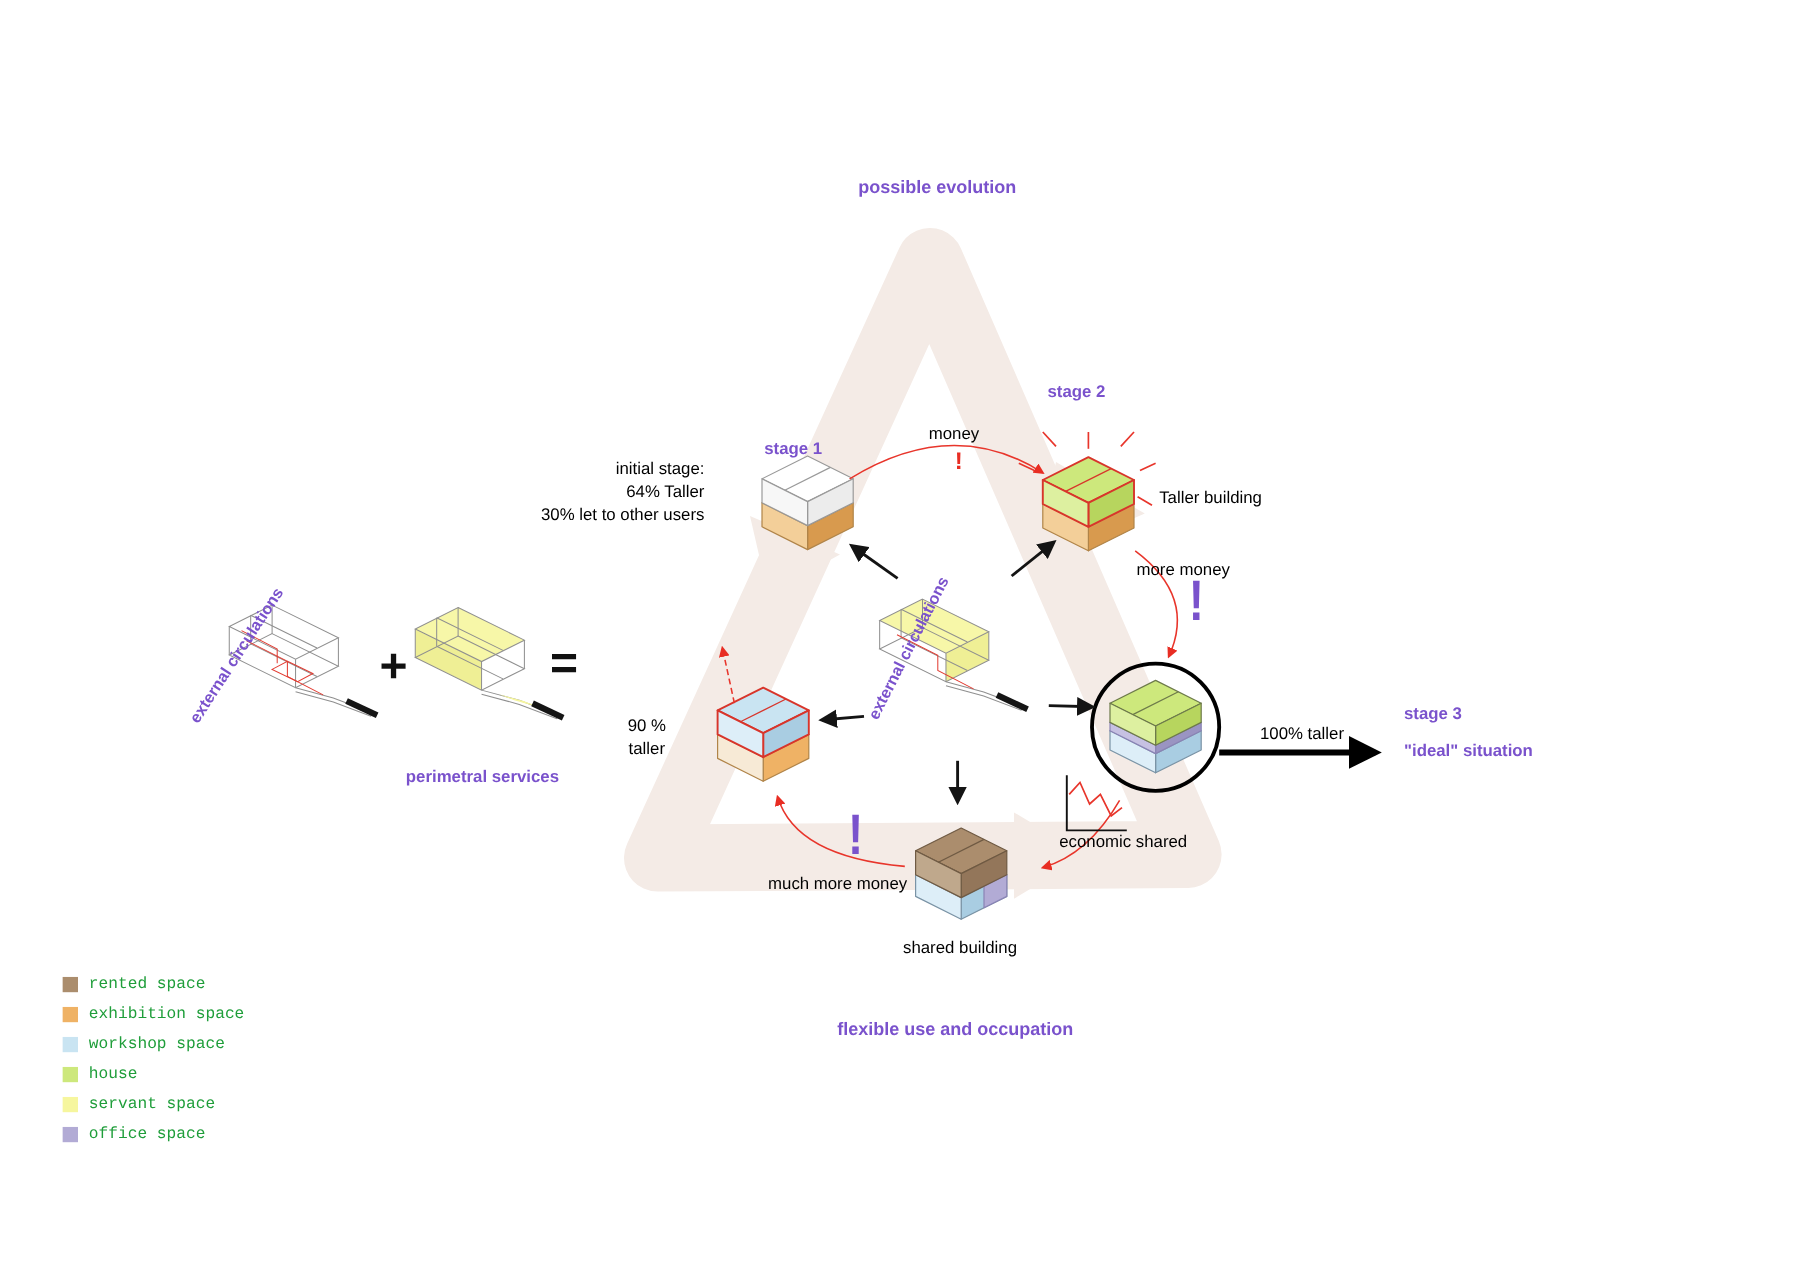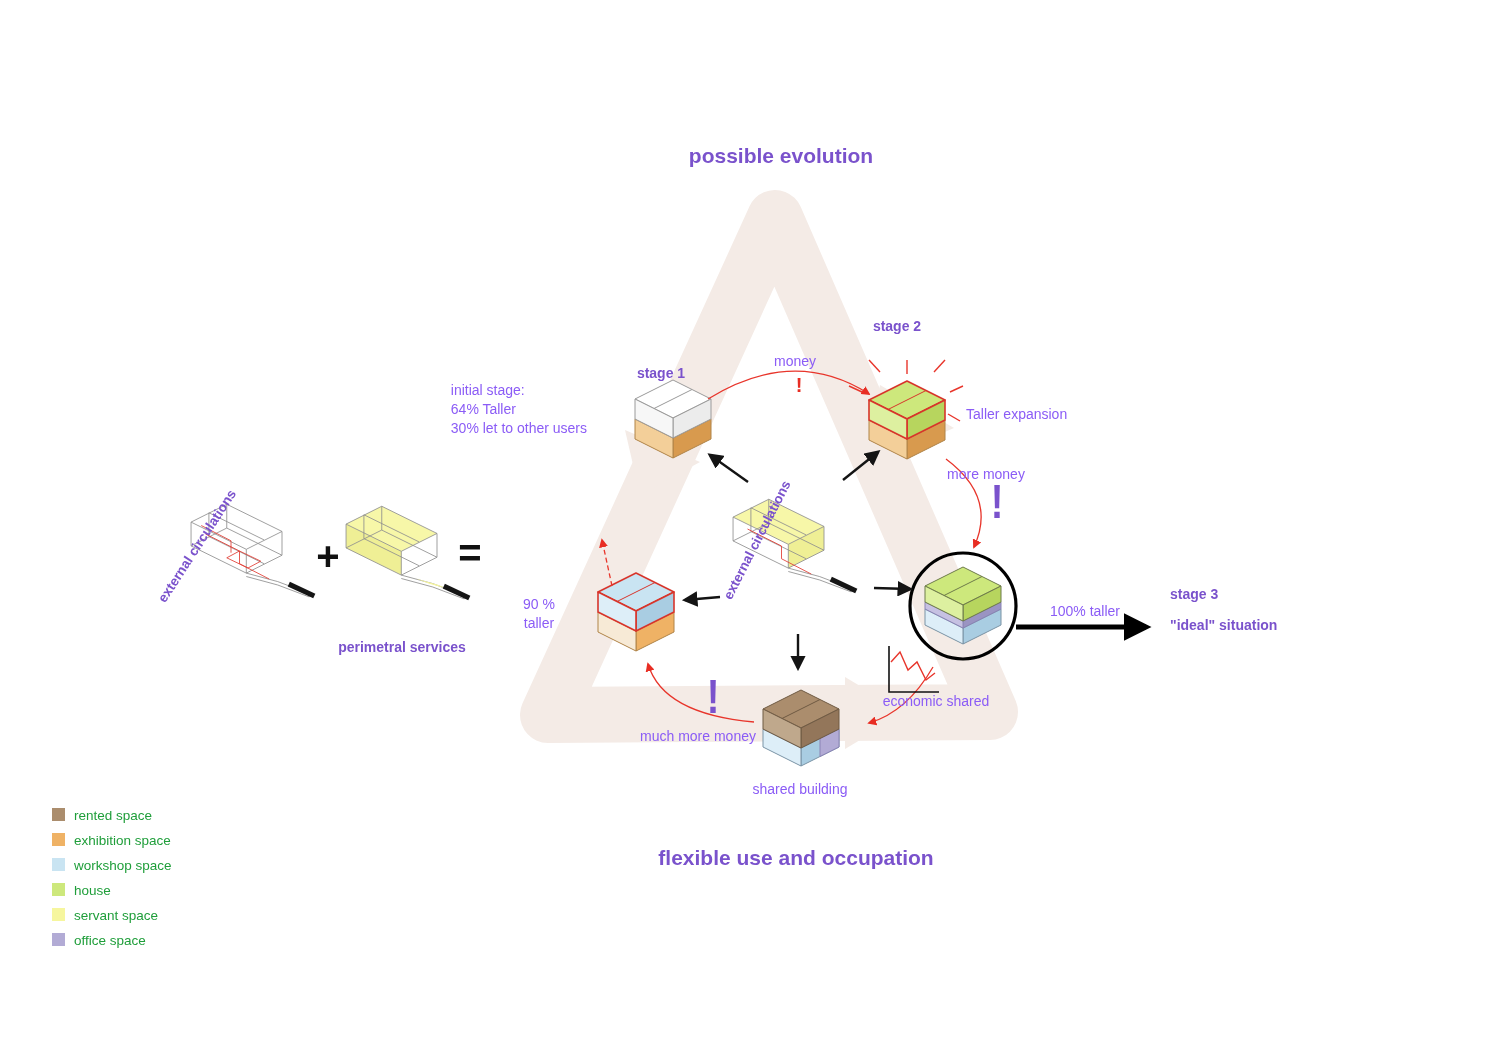--- a/index.html
+++ b/index.html
@@ -3,33 +3,33 @@
 <meta charset="utf-8">
 <style>
   html,body{margin:0;padding:0;background:#fff;}
   .canvas{position:relative;width:1500px;height:1061px;background:#ffffff;overflow:hidden;
           font-family:"Liberation Sans",sans-serif;}
   .scene{position:absolute;left:0;top:0;}
   .txt{position:absolute;white-space:nowrap;font-size:14px;}
   .c{transform:translate(-50%,-50%);}
   .l{transform:translate(0,-50%);}
   .purple{color:#7a52cc;font-weight:bold;}
-  .green{color:#8b5cf6;}
+  .green{color:#000000;}
   .red{color:#e82d23;font-weight:bold;}
-  .big{font-size:21px;}
+  .big{font-size:15px;}
   .op{font-size:40px;font-weight:600;color:#111;}
   .mark{font-size:38px;font-weight:bold;color:#7a52cc;transform:translate(-50%,-50%) scaleY(1.25);}
   .redmark{font-size:20px;}
   .rot{font-size:13.5px;}
   .rot-left{transform:translate(-50%,-50%) rotate(-57deg);}
   .rot-center{transform:translate(-50%,-50%) rotate(-63deg);}
-  .rblock{position:absolute;right:913px;top:381px;line-height:19px;font-size:14px;}
+  .rblock{position:absolute;right:913px;top:381px;text-align:right;line-height:19px;font-size:14px;}
   .cblock{text-align:center;line-height:19px;}
   .legend{position:absolute;left:52px;top:808px;}
-  .legend-row{display:flex;height:25px;}
+  .legend-row{display:flex;align-items:center;height:25px;font-family:Liberation Mono, monospace;}
   .legend-row svg{margin-right:9px;flex:0 0 auto;}
   .legend-row span{font-size:13.5px;color:#1f9e3a;}
 </style>
 </head>
 <body>
 
 <div class="canvas">
 
   <svg class="scene" width="1500" height="1061" viewBox="0 0 1500 1061">
     <defs>
@@ -212,21 +212,21 @@
 
   <div class="txt c green" style="left:795px;top:361px;">money</div>
   <div class="txt c red redmark" style="left:799px;top:385px;">!</div>
 
   <div class="rblock green">
     <div>initial stage:</div>
     <div>64% Taller</div>
     <div>30% let to other users</div>
   </div>
 
-  <div class="txt l green" style="left:966px;top:414px;">Taller expansion</div>
+  <div class="txt l green" style="left:966px;top:414px;">Taller building</div>
   <div class="txt c green" style="left:986px;top:474px;">more money</div>
   <div class="txt mark" style="left:997px;top:502px;">!</div>
 
   <div class="txt c green" style="left:1085px;top:611px;">100% taller</div>
   <div class="txt l purple" style="left:1170px;top:594px;">stage 3</div>
   <div class="txt l purple" style="left:1170px;top:625px;">"ideal" situation</div>
 
   <div class="txt c green" style="left:936px;top:701px;">economic shared</div>
   <div class="txt c green" style="left:800px;top:789px;">shared building</div>
 

